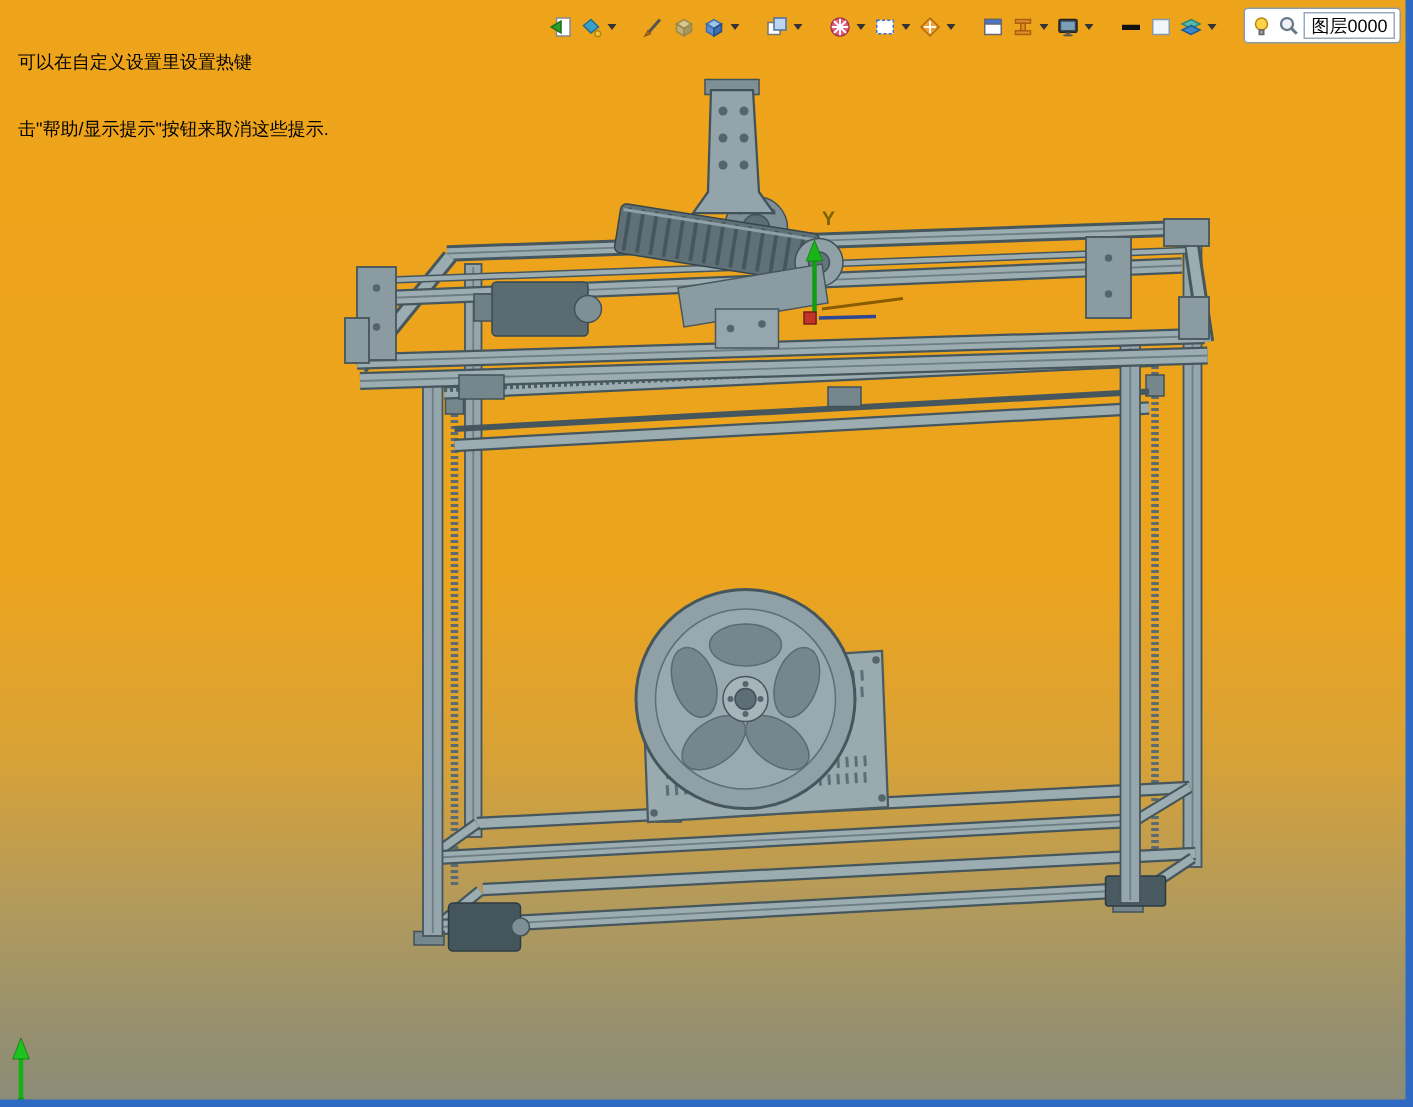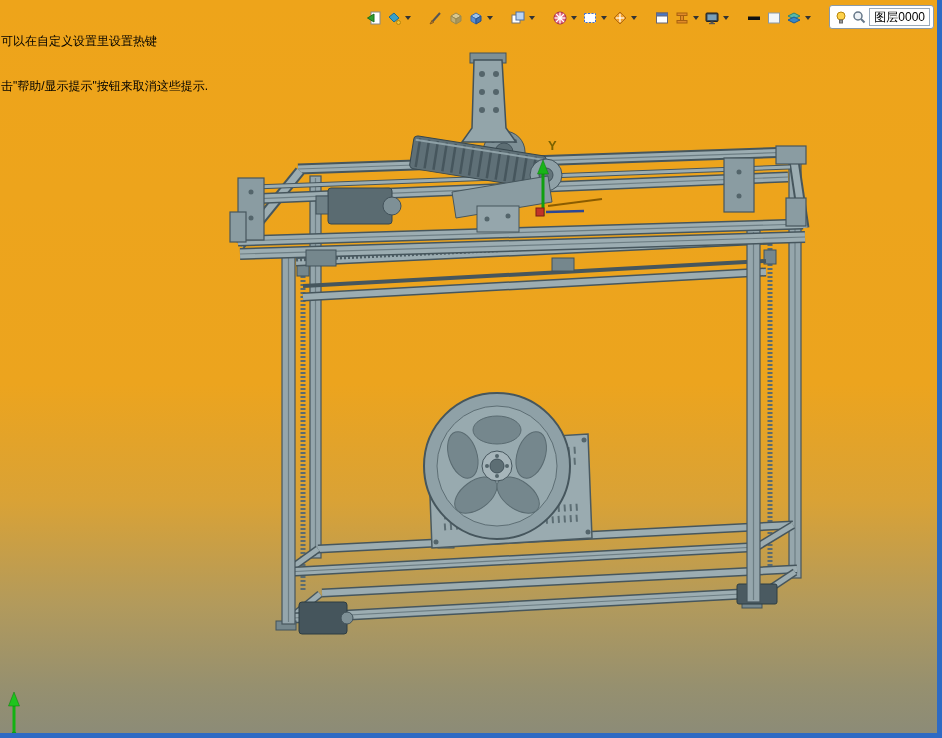--- a/index.html
+++ b/index.html
@@ -5,21 +5,21 @@
   html,body{margin:0;padding:0;background:#555;}
   #app{
     position:relative;width:942px;height:738px;overflow:hidden;
     font-family:"Liberation Sans","DejaVu Sans",sans-serif;
     background:linear-gradient(180deg,#eea41a 0%,#eca41e 52%,#d9a236 68%,#b29a5c 82%,#96906f 93%,#8b8b78 100%);
   }
   
   .border-right{position:absolute;top:0;right:0;bottom:0;width:5px;background:#2d6ac4;z-index:9;}
   .border-bottom{position:absolute;left:0;right:0;bottom:0;height:5px;background:#2d6ac4;z-index:9;}
   
-  .hints{position:absolute;left:1px;top:4px;z-index:6;color:#000;font-size:12px;line-height:15px;white-space:pre;}
+  .hints{position:absolute;left:12px;top:4px;z-index:6;color:#000;font-size:12px;line-height:15px;white-space:pre;}
   
   .toolbar{position:absolute;left:364px;top:6px;height:24px;display:flex;align-items:center;z-index:7;}
   .tb{width:20px;height:20px;display:inline-flex;align-items:center;justify-content:center;border-radius:3px;cursor:pointer;}
   .tb svg{display:block;}
   .dd{width:0;height:0;border-left:3px solid transparent;border-right:3px solid transparent;border-top:4px solid #333;display:inline-block;margin:0 3px 0 1px;cursor:pointer;}
   .sp{width:12px;display:inline-block;}
   
   .layerbox{position:absolute;right:8px;top:5px;height:22px;display:flex;align-items:center;gap:2px;background:#fff;border:1px solid #8a9aa8;border-radius:3px;padding:0 3px;z-index:7;text-align:center;}
   .layerfield{display:inline-block;height:16px;line-height:16px;border:1px solid #9aaabb;background:#fff;font-size:12px;padding:0 4px;color:#000;}
   .tb.small{width:16px;height:16px;}

